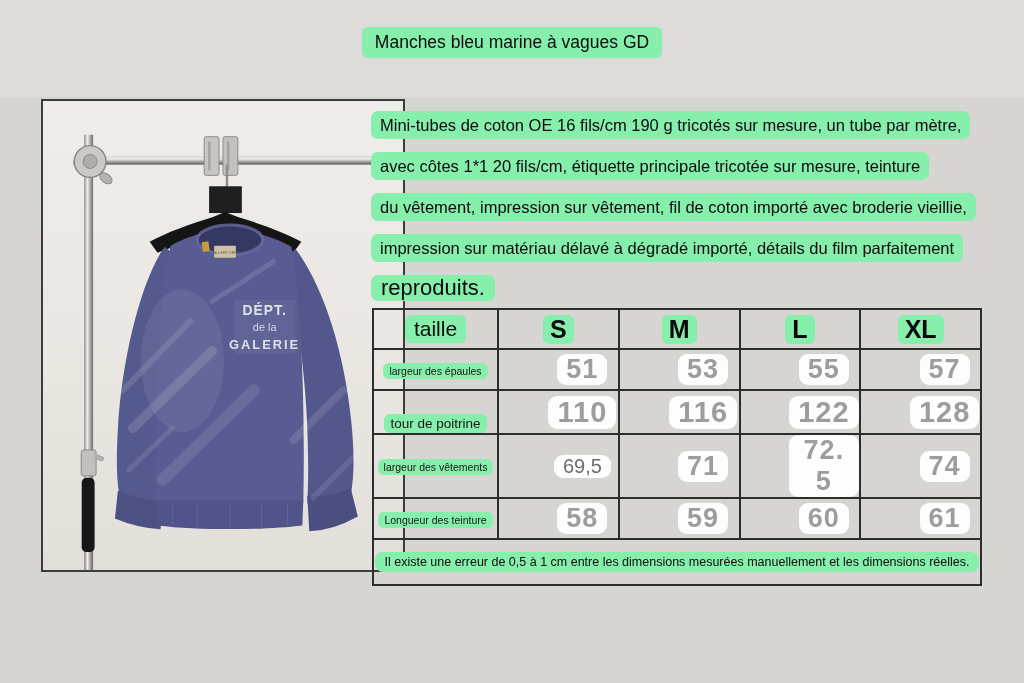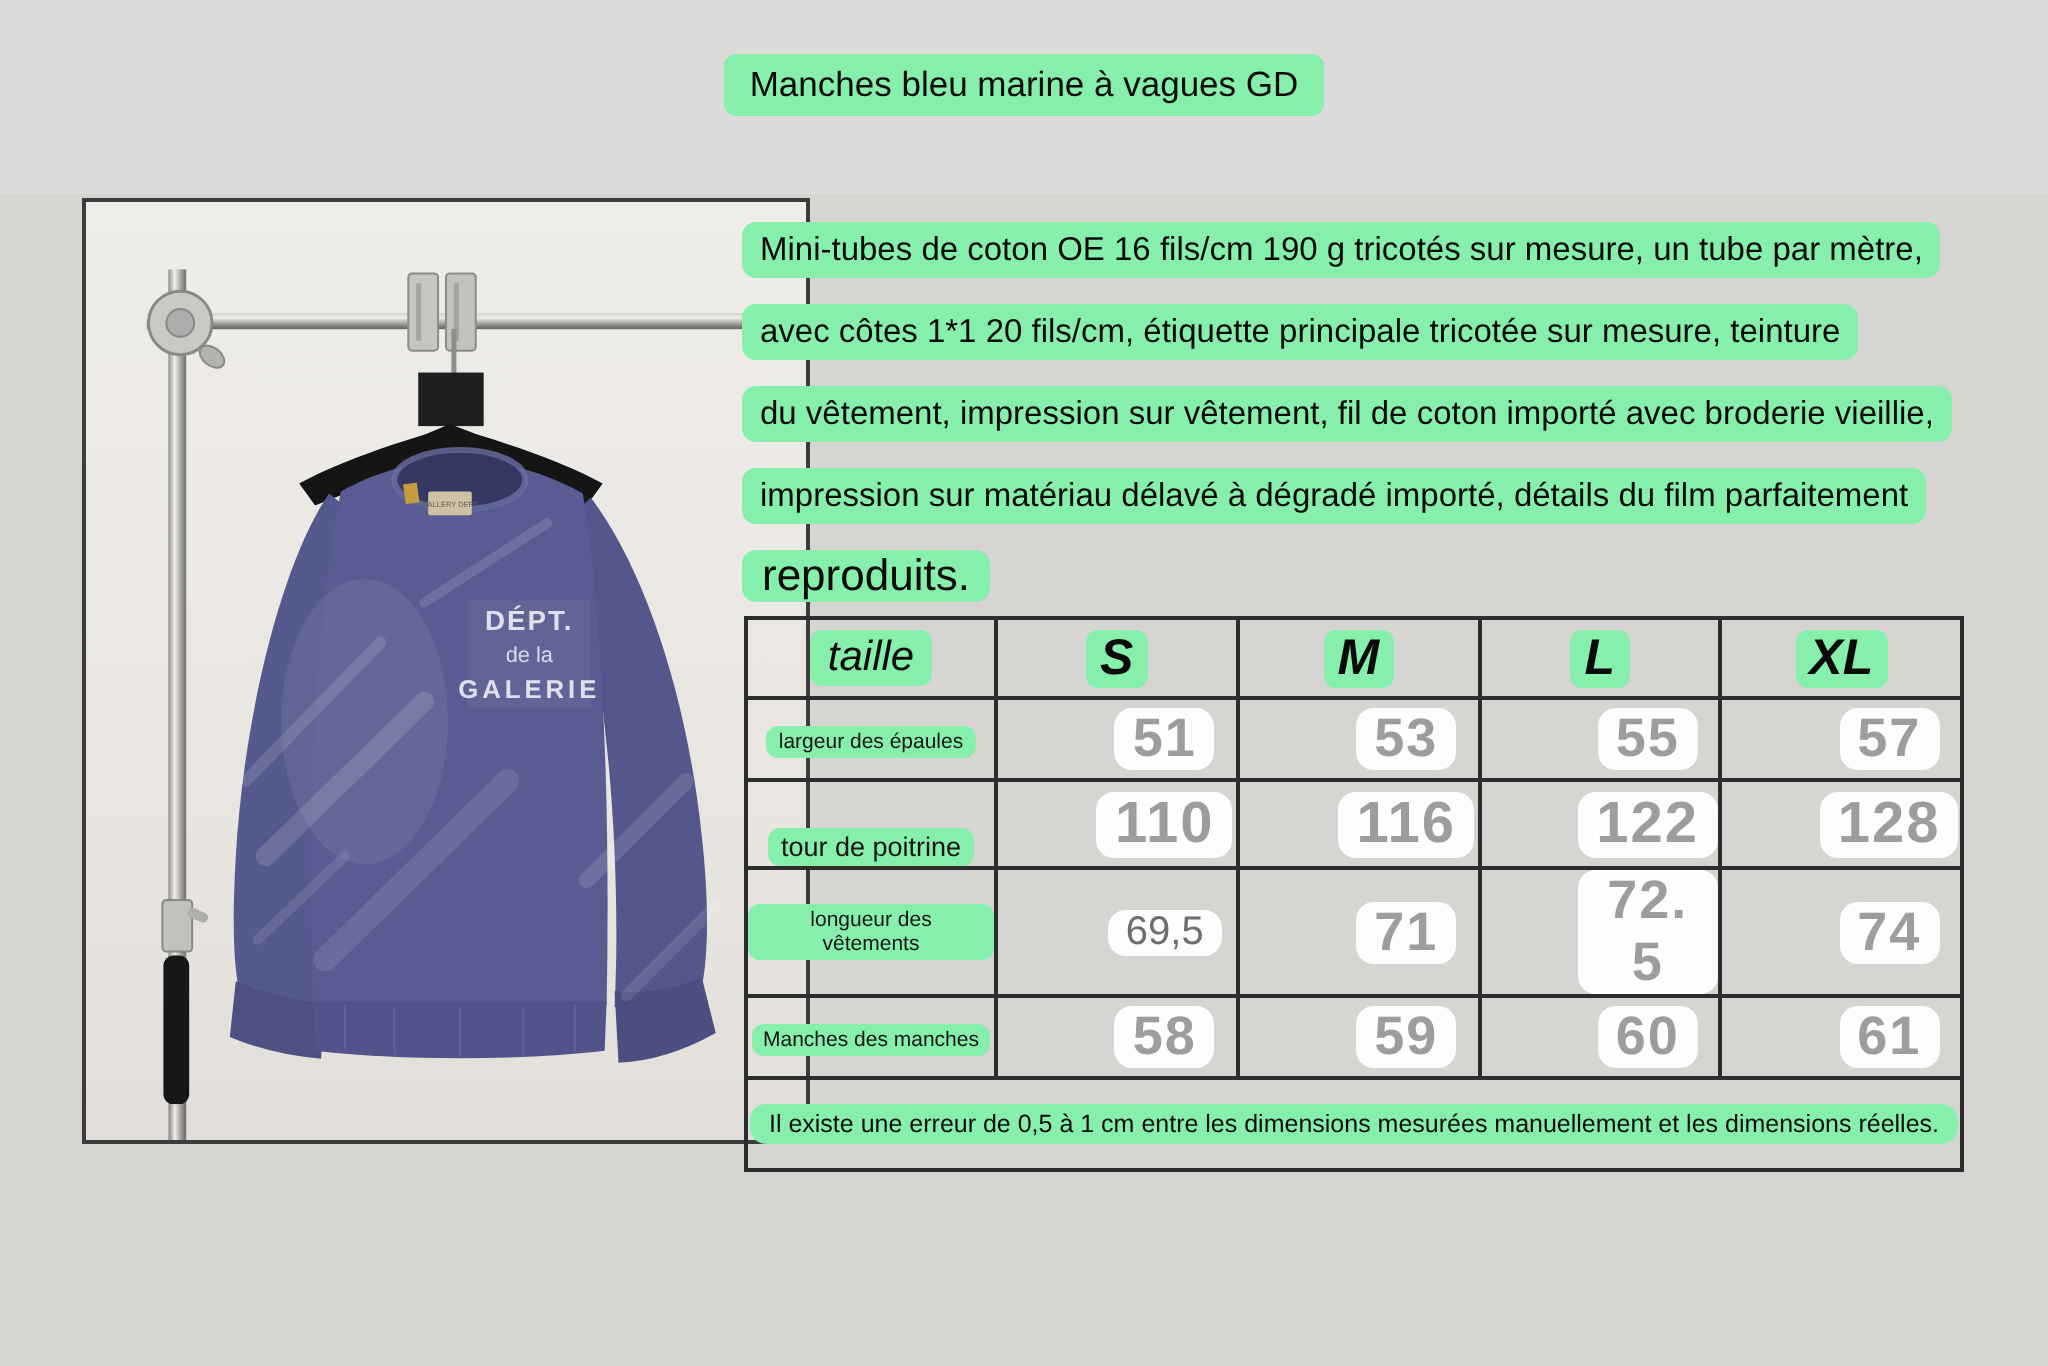--- a/index.html
+++ b/index.html
@@ -34,21 +34,21 @@
   .size-table{
     position:absolute;left:372px;top:308px;width:608px;
     border-collapse:collapse;table-layout:fixed;
   }
   .size-table td,.size-table th{
     border:2px solid #2d2d2d;text-align:center;vertical-align:middle;padding:0;
     font-weight:normal;
   }
   .size-table col.c-label{width:125px;}
   .size-table col.c-size{width:120.75px;}
-  .row-head{height:40px;font-style:italic;}
+  .row-head{height:40px;}
   .row-data{height:41px;}
   .row-note{height:46px;}
   .taille-badge{font-size:21px;padding:2px 9px;border-radius:6px;color:#0d0d0d;}
   .size-badge{font-size:25px;font-weight:bold;padding:0 7px;border-radius:6px;color:#0a0a0a;}
   .label-badge{border-radius:6px;color:#161616;padding:2px 6px;}
   .lbl-0{font-size:10.5px;}
   .lbl-1{font-size:13.5px;margin-top:23px;}
   .lbl-2{font-size:10.5px;}
   .lbl-3{font-size:10.5px;}
   .num{font-size:27px;font-weight:bold;color:#9d9d9d;letter-spacing:1px;
@@ -224,31 +224,31 @@
       <span class="badge label-badge lbl-1">tour de poitrine</span>
     </td>
     <td><span class="num">110</span></td>
     <td><span class="num">116</span></td>
     <td><span class="num">122</span></td>
     <td><span class="num">128</span></td>
   </tr>
 
   <tr class="row-data">
     <td>
-      <span class="badge label-badge lbl-2">longueur des vêtements</span>
+      <span class="badge label-badge lbl-2">largeur des vêtements</span>
     </td>
     <td><span class="num num-small">69,5</span></td>
     <td><span class="num">71</span></td>
     <td><span class="num">72. 5</span></td>
     <td><span class="num">74</span></td>
   </tr>
 
   <tr class="row-data">
     <td>
-      <span class="badge label-badge lbl-3">Manches des manches</span>
+      <span class="badge label-badge lbl-3">Longueur des teinture</span>
     </td>
     <td><span class="num">58</span></td>
     <td><span class="num">59</span></td>
     <td><span class="num">60</span></td>
     <td><span class="num">61</span></td>
   </tr>
 
   <tr class="row-note">
     <td colspan="5">
       <span class="badge note-badge">Il existe une erreur de 0,5 à 1 cm entre les dimensions mesurées manuellement et les dimensions réelles.</span>

